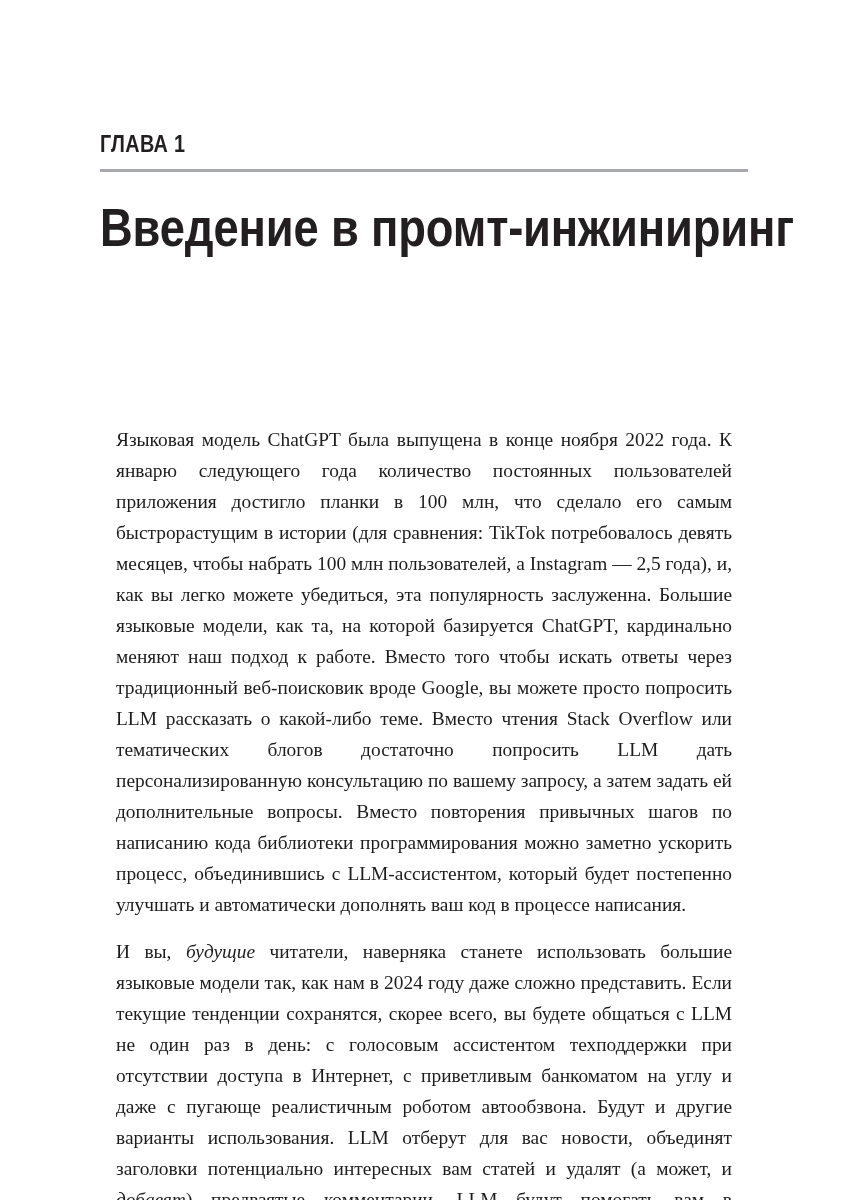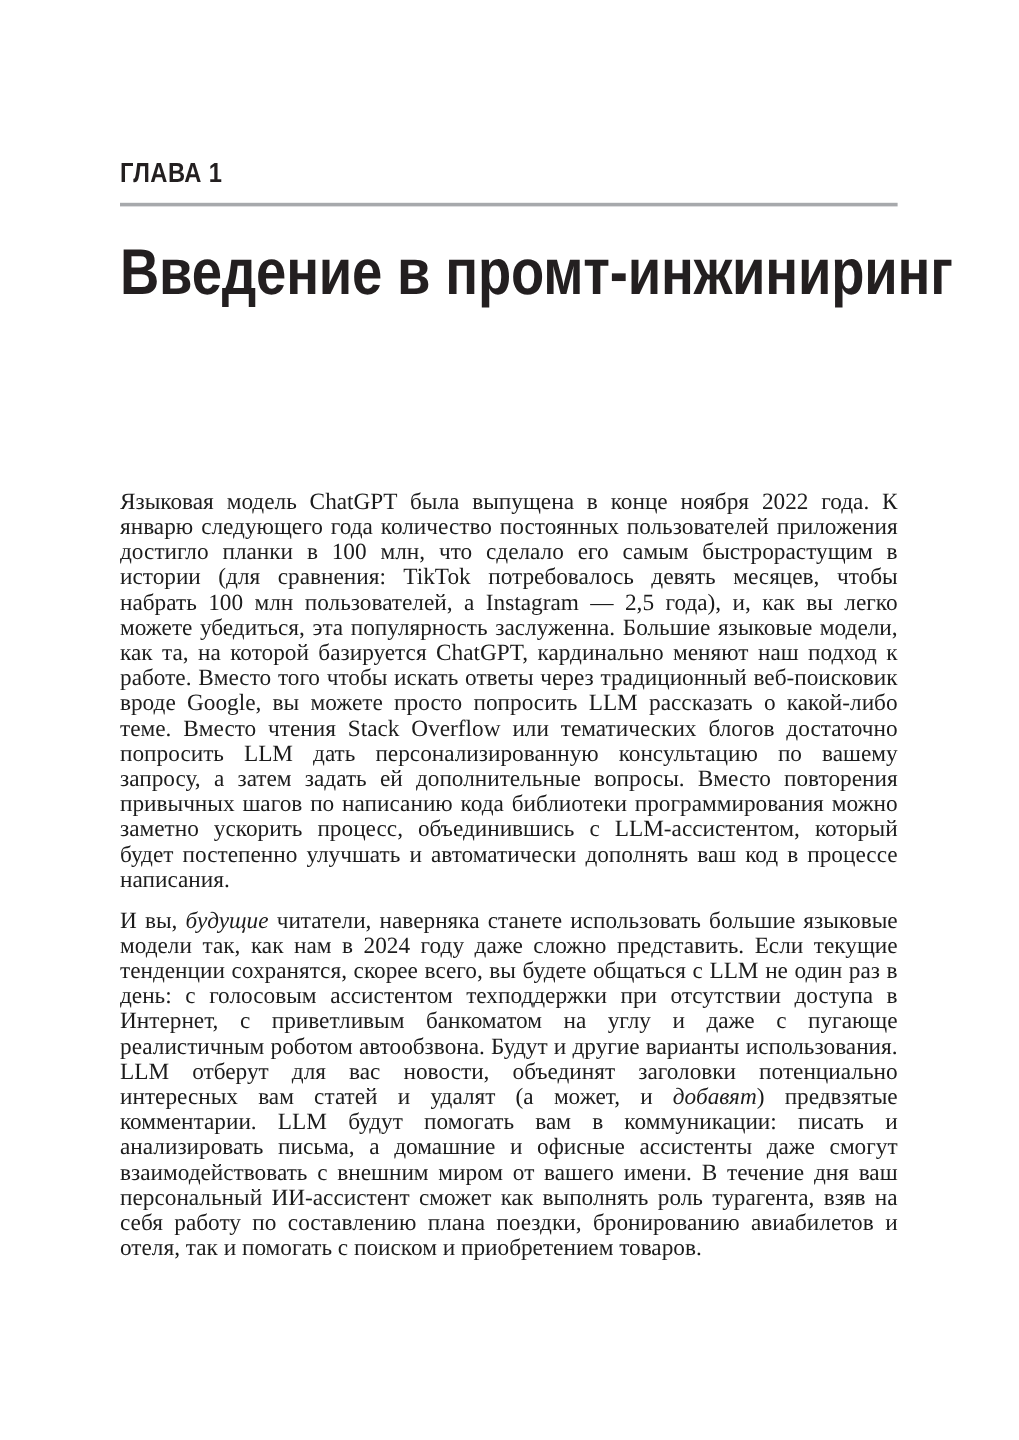--- a/index.html
+++ b/index.html
@@ -69,25 +69,25 @@
   }
 
   
   .body-block {
     padding-top: 152px;
   }
 
   .para {
     font-family: "Liberation Serif", "DejaVu Serif", serif;
     font-size: 19.4px;
-    line-height: 21px;
+    line-height: 31px;
     color: #1c1c1c;
     text-align: justify;
     text-justify: inter-word;
-    margin: 0;
+    margin: 16px;
     hyphens: manual;
     -webkit-hyphens: manual;
   }
 
   .para + .para {
     margin-top: 13px;
   }
 
   .para em,
   .para i {

